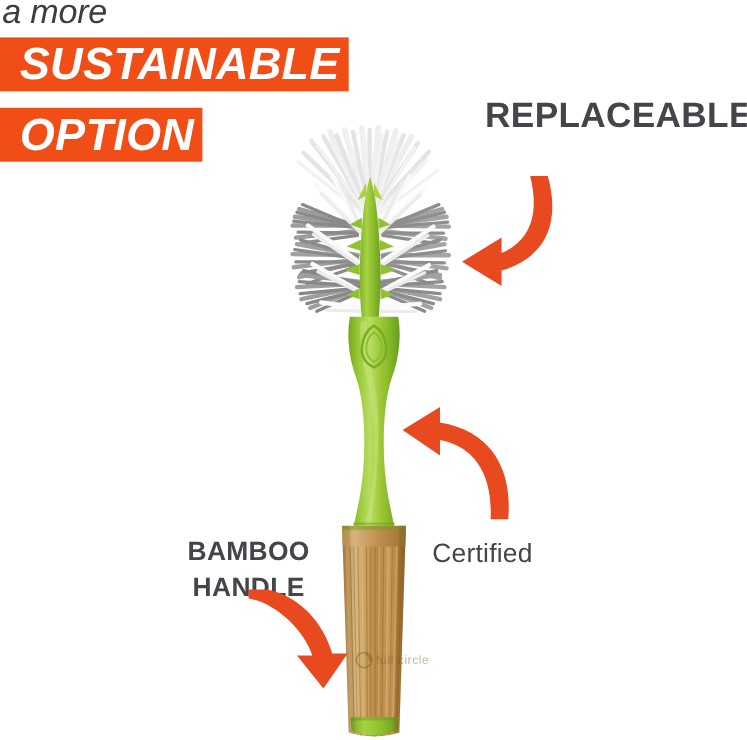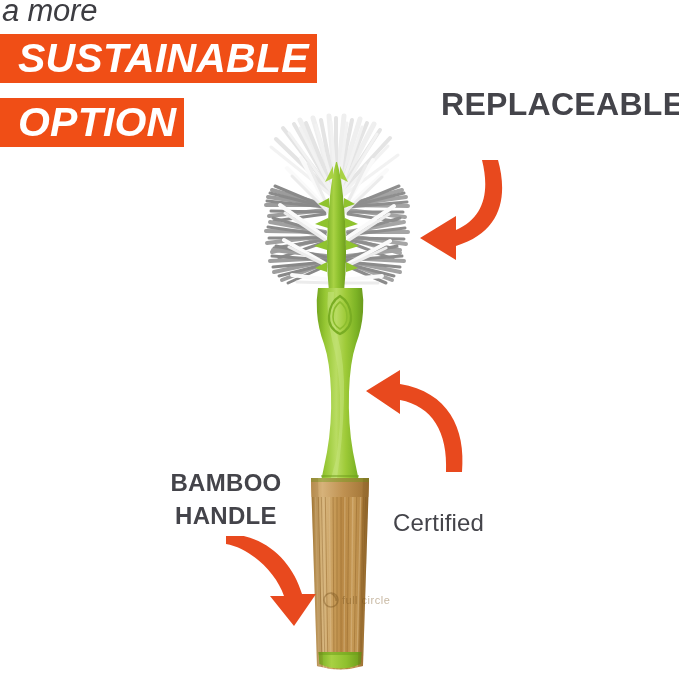--- a/index.html
+++ b/index.html
@@ -44,21 +44,21 @@
     font-weight:700;font-size:32px;line-height:33px;letter-spacing:0.3px;
   }
   #label-bamboo{
     left:145px;top:466px;width:162px;text-align:center;
     font-weight:700;font-size:24px;line-height:33px;letter-spacing:0.3px;
   }
   #label-recycled{
     left:393px;top:487px;
     font-size:24px;line-height:33px;letter-spacing:0.2px;
   }
-  #label-recycled .thin{font-weight:400;margin-top:19px;}
+  #label-recycled .thin{font-weight:400;}
   #label-recycled .thick{font-weight:700;letter-spacing:0.4px;}
 
   
   .arrow{position:absolute;}
   #arrow-head{left:398px;top:152px;}
   #arrow-middle{left:358px;top:368px;}
   #arrow-bamboo{left:222px;top:536px;}
 
   
   #product{position:absolute;left:0;top:0;width:679px;height:673px;}
@@ -362,21 +362,21 @@
   <div id="headline">
     <div class="kicker" style="color: rgb(61, 61, 66);">a more</div>
     <div><span class="bar" id="bar-sustainable" style="background: rgb(240, 78, 22); color: #ffffff;">SUSTAINABLE</span></div>
     <div><span class="bar" id="bar-option" style="background: rgb(240, 78, 22); color: rgb(255, 255, 255);">OPTION</span></div>
   </div>
 
   <div class="callout" id="label-replaceable" style="color: rgb(68, 68, 74);">
     <span class="l">REPLACEABLE</span>
   </div>
 
-  <div class="callout" id="label-bamboo" style="color: rgb(68, 68, 74);">
+  <div class="callout" id="label-bamboo" style="color: rgb(68, 68, 74); margin-top: 19px;">
     <span class="l">BAMBOO</span>
     <span class="l">HANDLE</span>
   </div>
 
   <div class="callout" id="label-recycled" style="color: rgb(68, 68, 74);">
     <span class="l thin">Certified</span>
   </div>
 
   <svg class="arrow" id="arrow-head" width="112" height="112" viewBox="0 0 112 112" xmlns="http://www.w3.org/2000/svg">
     <path d="M84 8

